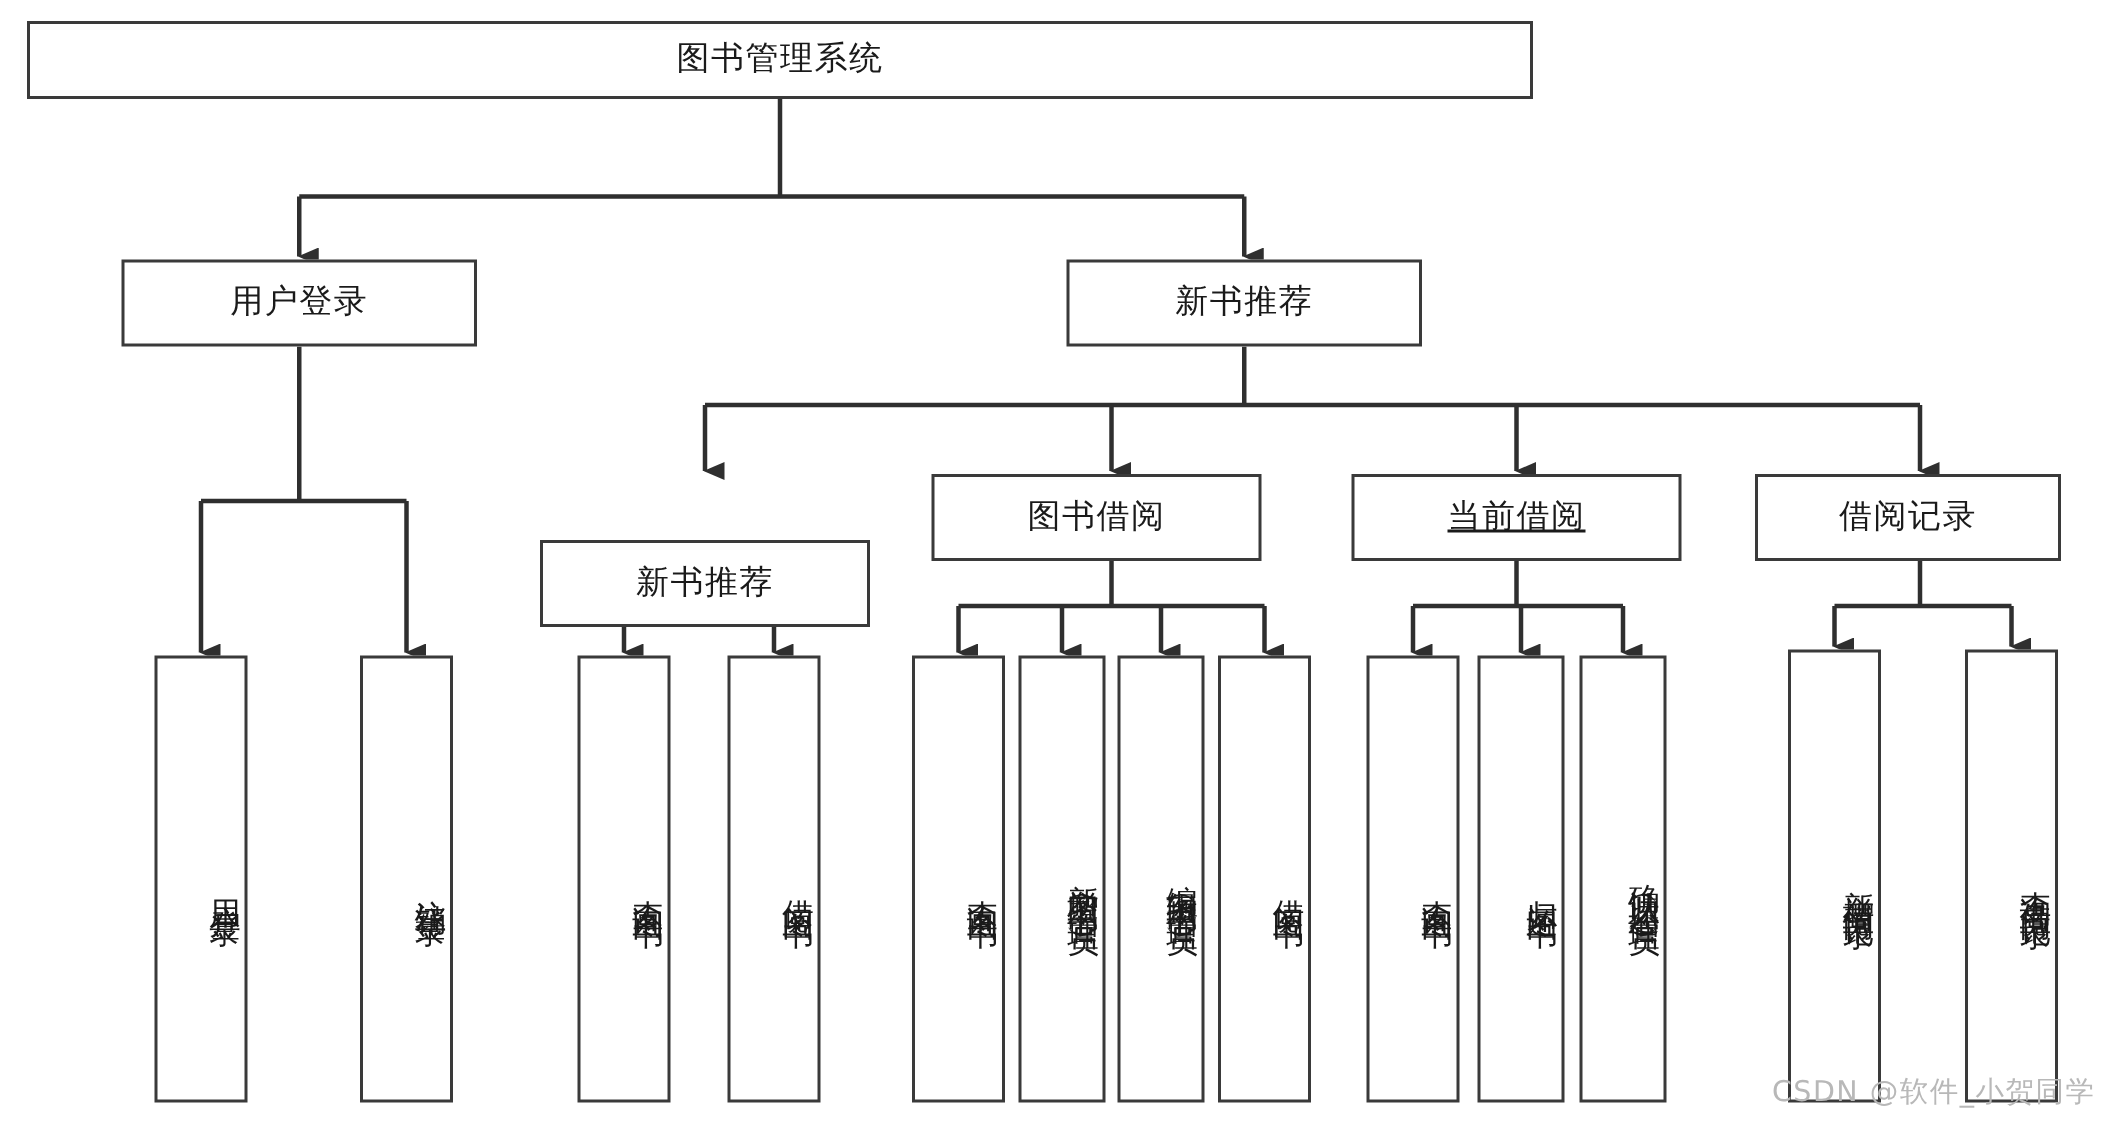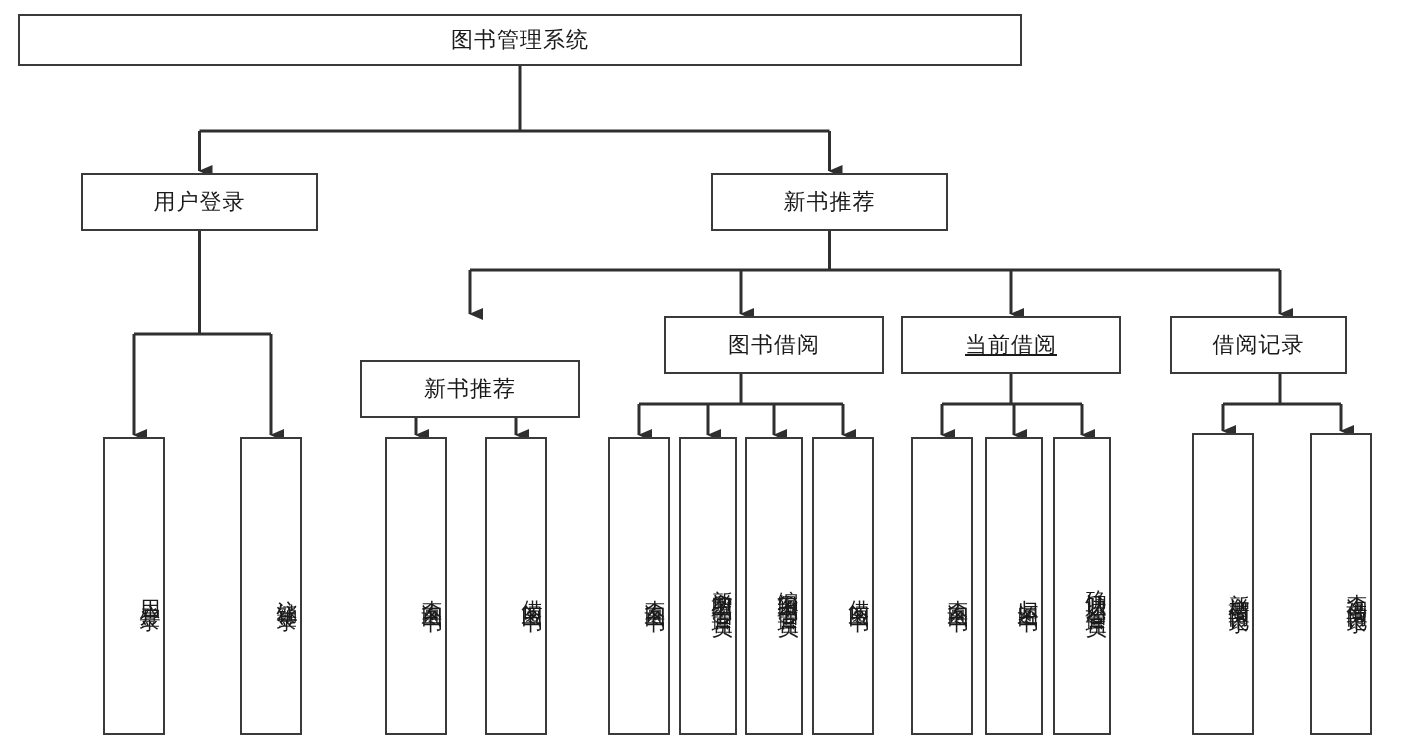--- a/index.html
+++ b/index.html
@@ -123,27 +123,27 @@
       </div>
       <div class="node horiz" style="left: 81px; top: 173px; width: 237px; height: 58px;">
         <span class="hlabel">用户登录</span>
       </div>
       <div class="node horiz" style="left: 711px; top: 173px; width: 237px; height: 58px;">
         <span class="hlabel">新书推荐</span>
       </div>
       <div class="node horiz" style="left: 360px; top: 316px; width: 220px; height: 58px; margin-top: 44px;">
         <span class="hlabel">新书推荐</span>
       </div>
-      <div class="node horiz" style="left: 664px; top: 316px; width: 220px; height: 58px;">
+      <div class="node horiz" style="left: 621px; top: 316px; width: 220px; height: 58px;">
         <span class="hlabel">图书借阅</span>
       </div>
       <div class="node horiz" style="left: 901px; top: 316px; width: 220px; height: 58px; text-decoration: underline;">
         <span class="hlabel">当前借阅</span>
       </div>
-      <div class="node horiz" style="left: 1170px; top: 316px; width: 177px; height: 58px;">
+      <div class="node horiz" style="left: 1170px; top: 316px; width: 204px; height: 58px;">
         <span class="hlabel">借阅记录</span>
       </div>
       <div class="node vert" style="left: 103px; top: 437px; width: 62px; height: 298px;">
         <span class="vlabel">用户登录</span>
       </div>
       <div class="node vert" style="left: 240px; top: 437px; width: 62px; height: 298px;">
         <span class="vlabel">注销登录</span>
       </div>
       <div class="node vert" style="left: 385px; top: 437px; width: 62px; height: 298px;">
         <span class="vlabel">查询图书</span>
@@ -173,14 +173,15 @@
         <span class="vlabel">确认归还（管理员）</span>
       </div>
       <div class="node vert" style="left: 1192px; top: 433px; width: 62px; height: 302px;">
         <span class="vlabel">新增借阅记录</span>
       </div>
       <div class="node vert" style="left: 1310px; top: 433px; width: 62px; height: 302px;">
         <span class="vlabel">查询借阅记录</span>
       </div>
     </div>
 
+  <div class="watermark">CSDN @软件_小贺同学</div>
 
 </div>
 
 </body></html>

